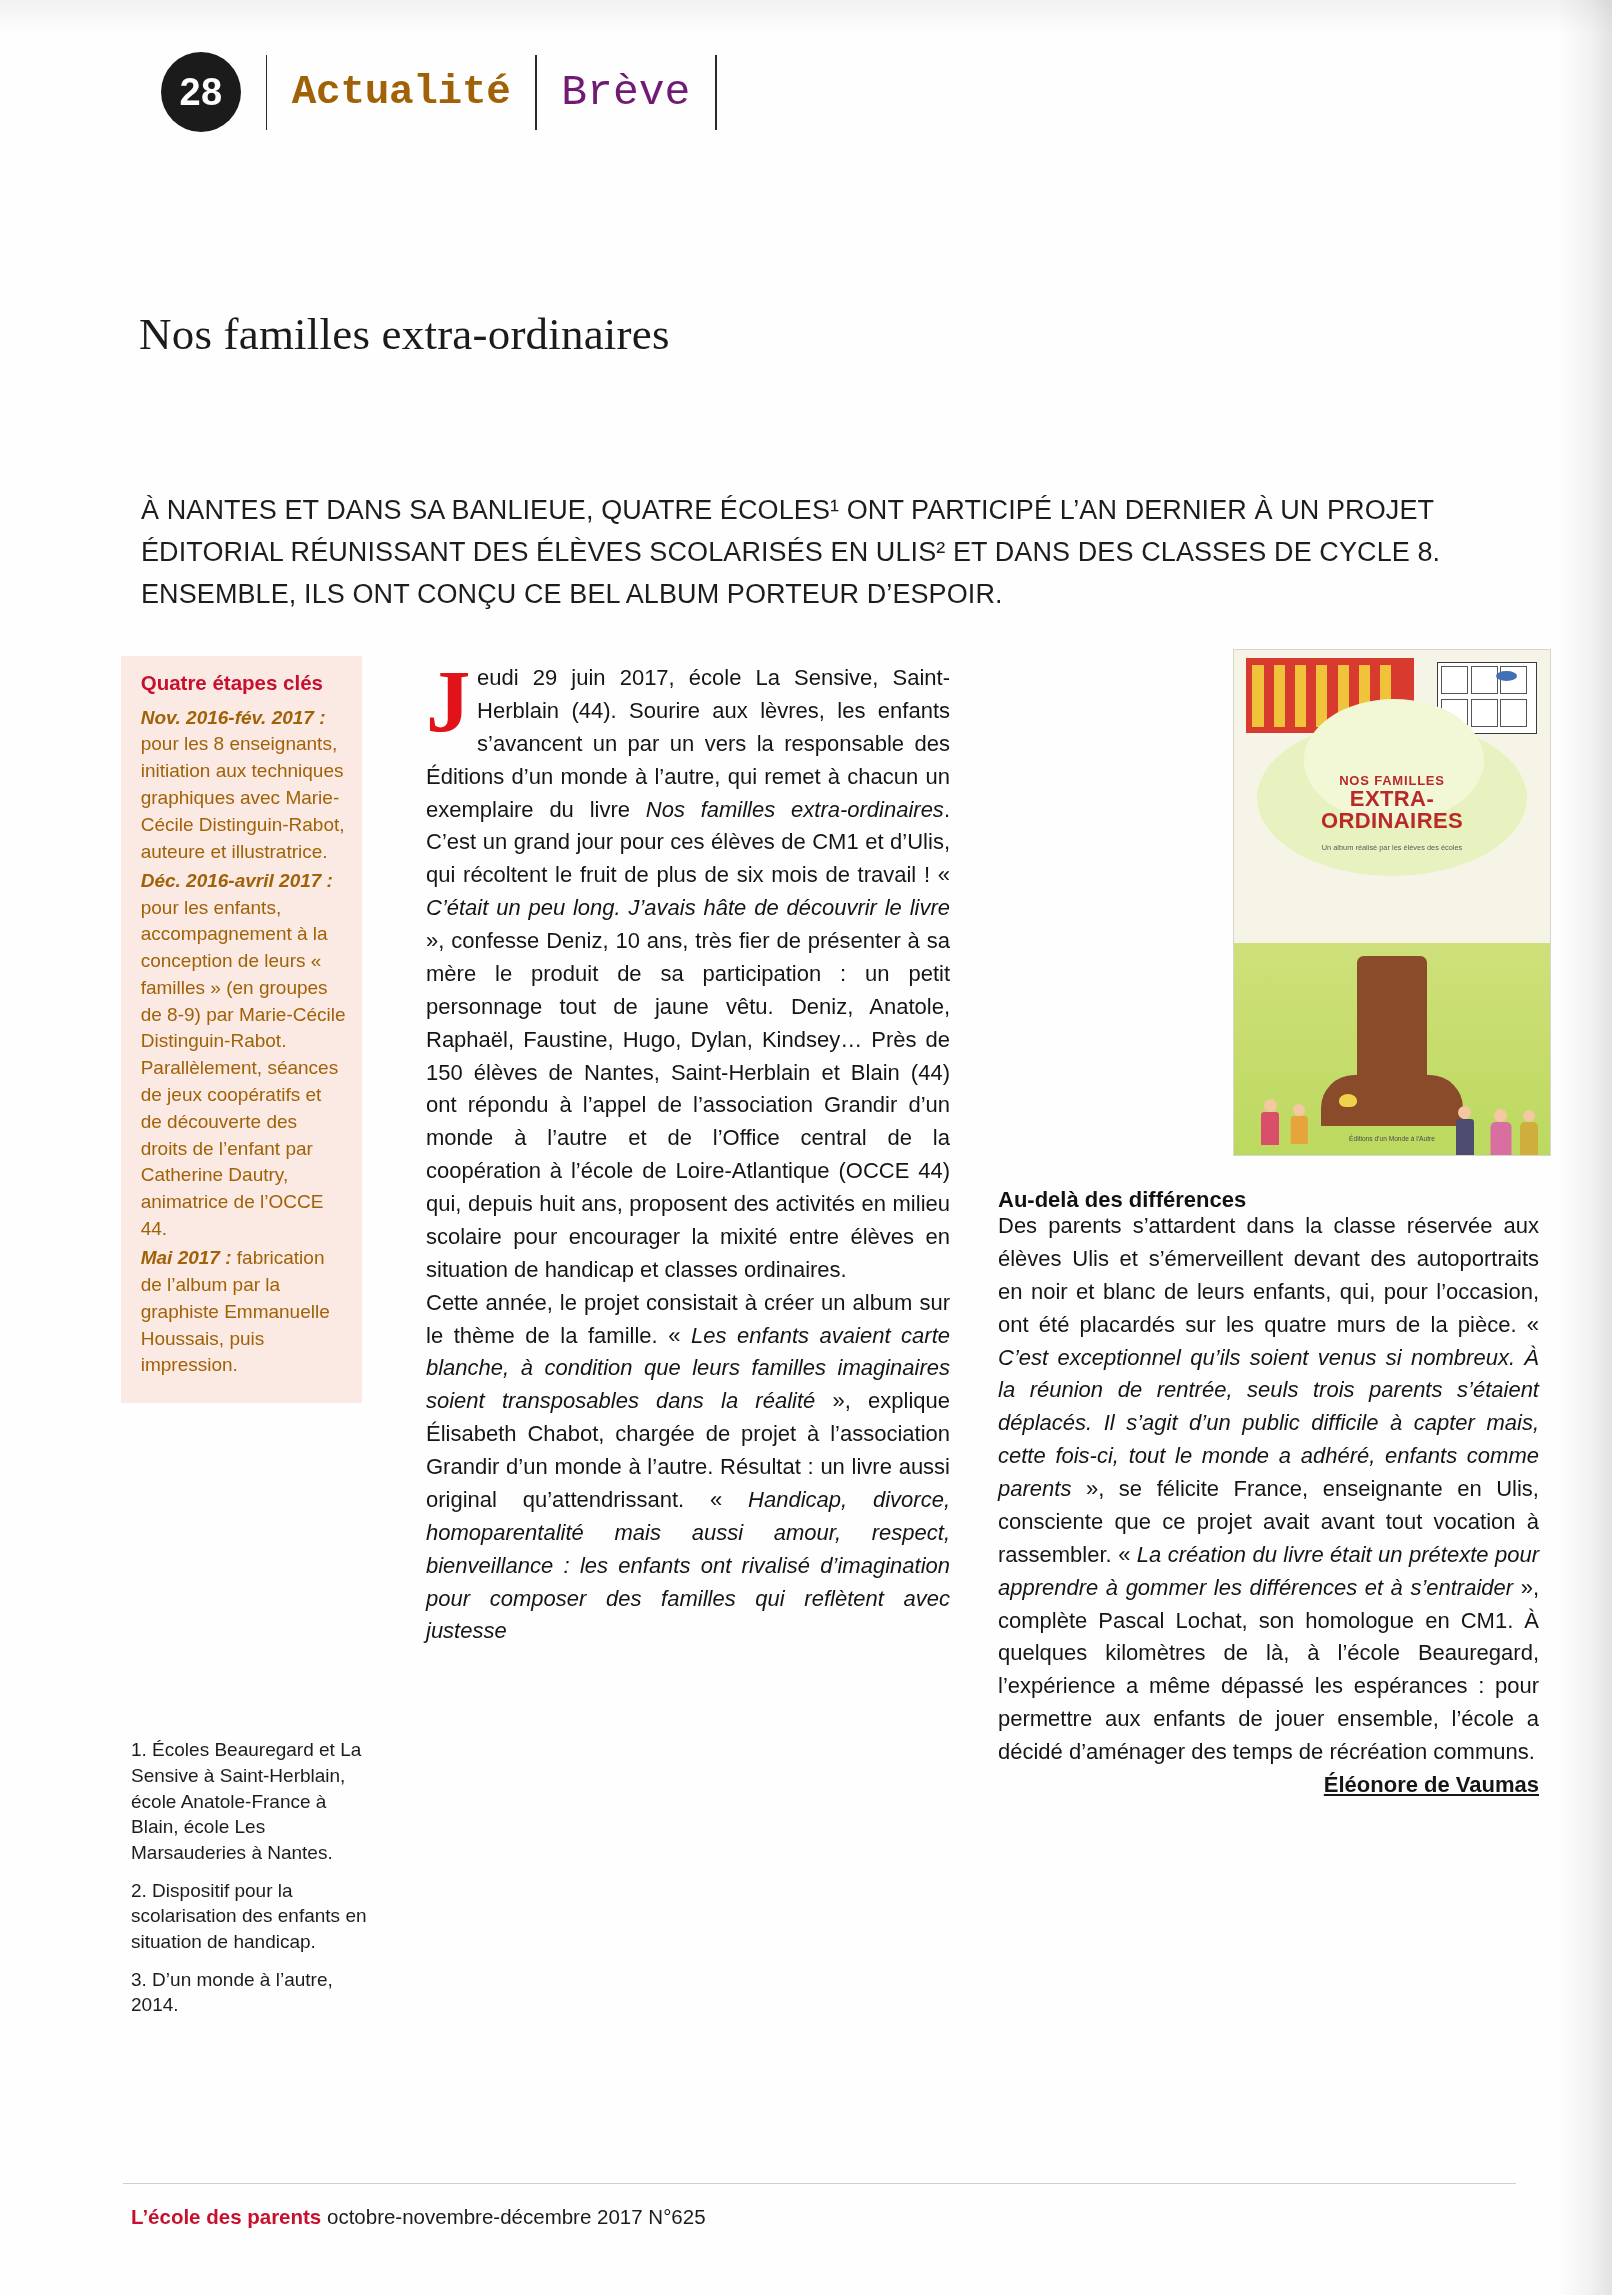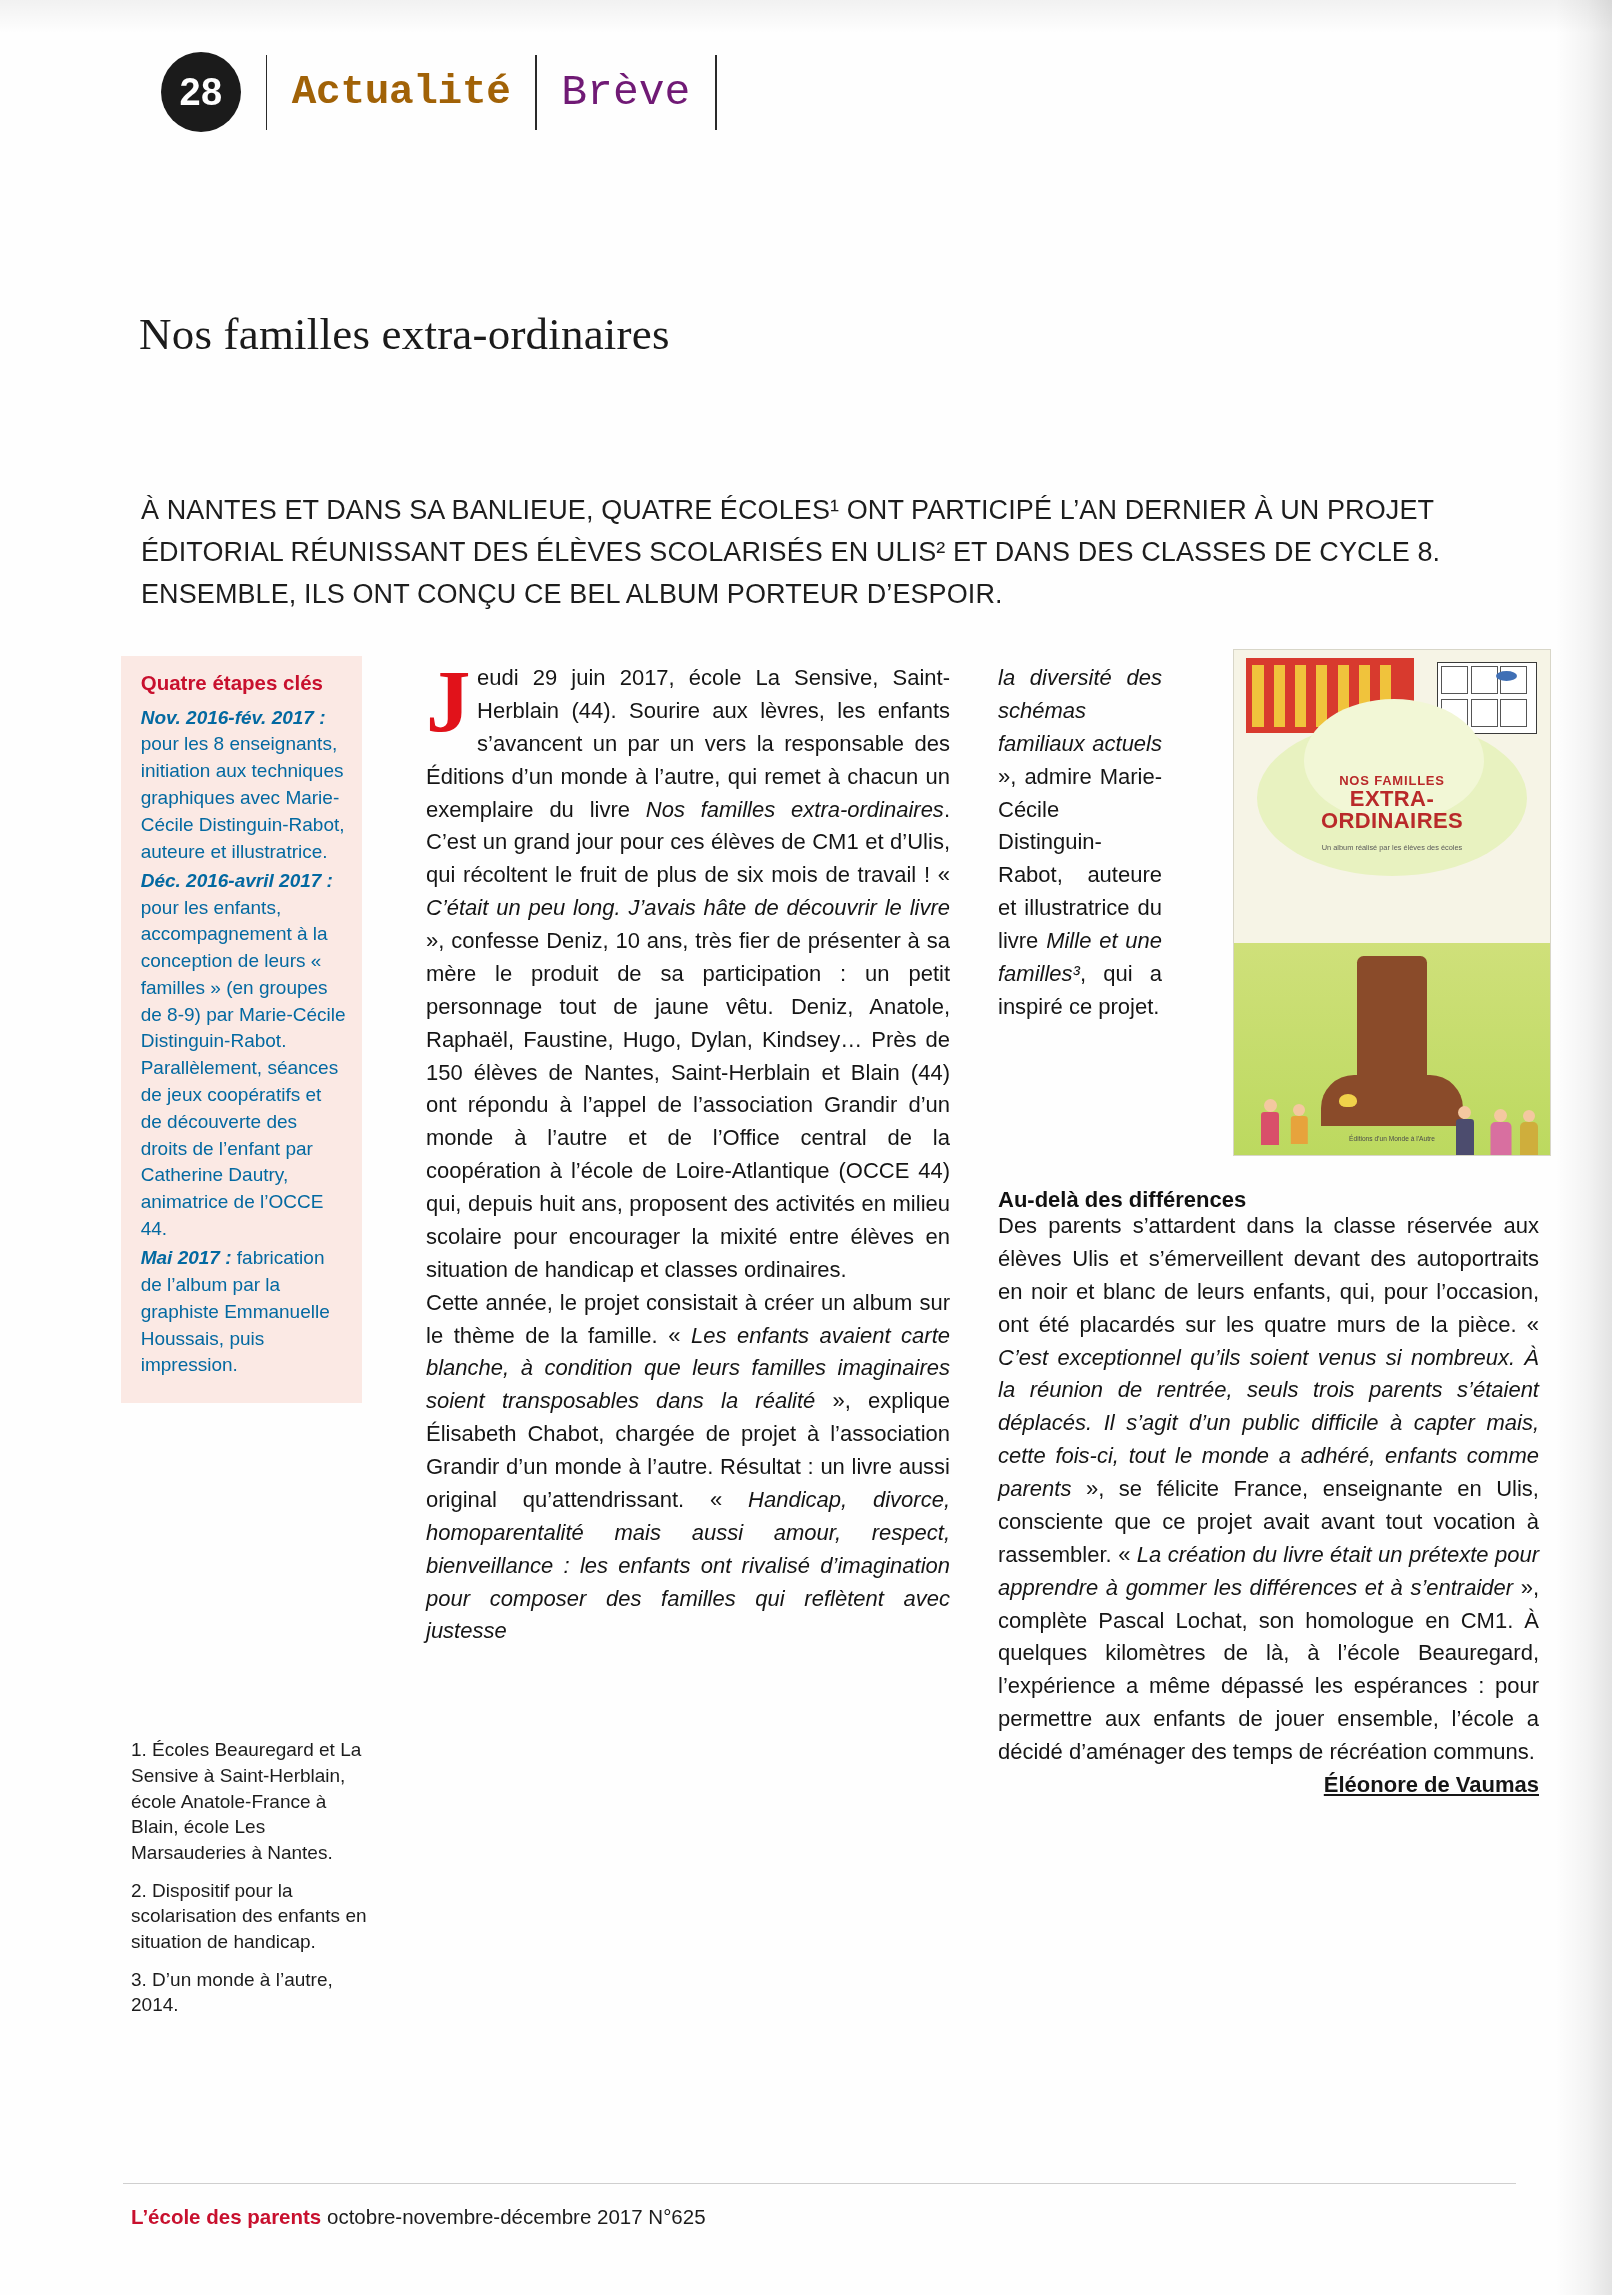--- a/index.html
+++ b/index.html
@@ -128,21 +128,21 @@
     margin: 0 0 9.8px 0;
     font-size: 20.5px;
     font-weight: 700;
     color: #c8102e;
     letter-spacing: 0px;
   }
   .sidebox p {
     margin: 0 0 2.5px 0;
     font-size: 19px;
     line-height: 1.41;
-    color: #0369a1;
+    color: #a16207;
     text-align: left;
   }
   .sidebox .lbl {
     font-style: italic;
     font-weight: 700;
   }
 
   
   .footnotes {
     position: absolute;
@@ -339,25 +339,20 @@
 
   <div class="col" id="col-mid">
     <p class="dropcap-para">
       <span class="dropcap">J</span><span>eudi 29 juin 2017, école La Sensive, Saint-Herblain (44). Sourire aux lèvres, les enfants s’avancent un par un vers la responsable des Éditions d’un monde à l’autre, qui remet à chacun un exemplaire du livre </span><span class="it">Nos familles extra-ordinaires</span><span>. C’est un grand jour pour ces élèves de CM1 et d’Ulis, qui récoltent le fruit de plus de six mois de travail ! « </span><span class="it">C’était un peu long. J’avais hâte de découvrir le livre</span><span> », confesse Deniz, 10 ans, très fier de présenter à sa mère le produit de sa participation : un petit personnage tout de jaune vêtu. Deniz, Anatole, Raphaël, Faustine, Hugo, Dylan, Kindsey… Près de 150 élèves de Nantes, Saint-Herblain et Blain (44) ont répondu à l’appel de l’association Grandir d’un monde à l’autre et de l’Office central de la coopération à l’école de Loire-Atlantique (OCCE 44) qui, depuis huit ans, proposent des activités en milieu scolaire pour encourager la mixité entre élèves en situation de handicap et classes ordinaires.</span>
     </p>
     <p>
       <span>Cette année, le projet consistait à créer un album sur le thème de la famille. « </span><span class="it">Les enfants avaient carte blanche, à condition que leurs familles imaginaires soient transposables dans la réalité</span><span> », explique Élisabeth Chabot, chargée de projet à l’association Grandir d’un monde à l’autre. Résultat : un livre aussi original qu’attendrissant. « </span><span class="it">Handicap, divorce, homoparentalité mais aussi amour, respect, bienveillance : les enfants ont rivalisé d’imagination pour composer des familles qui reflètent avec justesse</span>
     </p>
   </div>
 
-  <div class="col" id="col-right-top">
-    <p>
-      <span class="it">la diversité des schémas familiaux actuels</span><span> », admire Marie-Cécile Distinguin-Rabot, auteure et illustratrice du livre </span><span class="it">Mille et une familles³</span><span>, qui a inspiré ce projet.</span>
-    </p>
-  </div>
 
   <div id="subhead-block">
     <div class="subhead">Au-delà des différences</div>
   </div>
 
   <div class="col" id="col-right-bottom">
     <p style="margin-top:38px">
       <span>Des parents s’attardent dans la classe réservée aux élèves Ulis et s’émerveillent devant des autoportraits en noir et blanc de leurs enfants, qui, pour l’occasion, ont été placardés sur les quatre murs de la pièce. « </span><span class="it">C’est exceptionnel qu’ils soient venus si nombreux. À la réunion de rentrée, seuls trois parents s’étaient déplacés. Il s’agit d’un public difficile à capter mais, cette fois-ci, tout le monde a adhéré, enfants comme parents</span><span> », se félicite France, enseignante en Ulis, consciente que ce projet avait avant tout vocation à rassembler. « </span><span class="it">La création du livre était un prétexte pour apprendre à gommer les différences et à s’entraider</span><span> », complète Pascal Lochat, son homologue en CM1. À quelques kilomètres de là, à l’école Beauregard, l’expérience a même dépassé les espérances : pour permettre aux enfants de jouer ensemble, l’école a décidé d’aménager des temps de récréation communs.</span>
       <span class="signature" style="float:right; margin-left:9.8px;text-decoration:underline;">Éléonore de Vaumas</span>
     </p>

